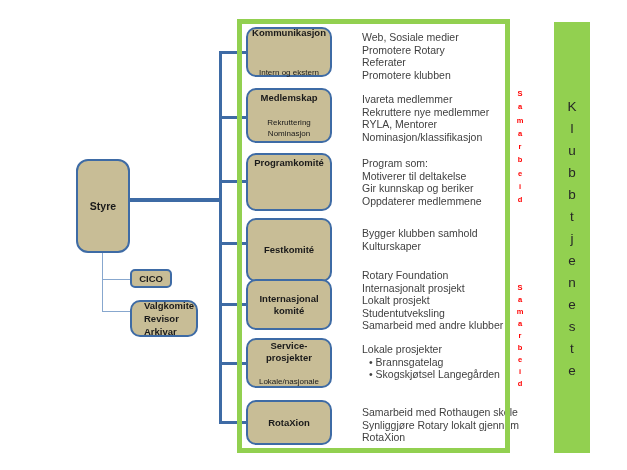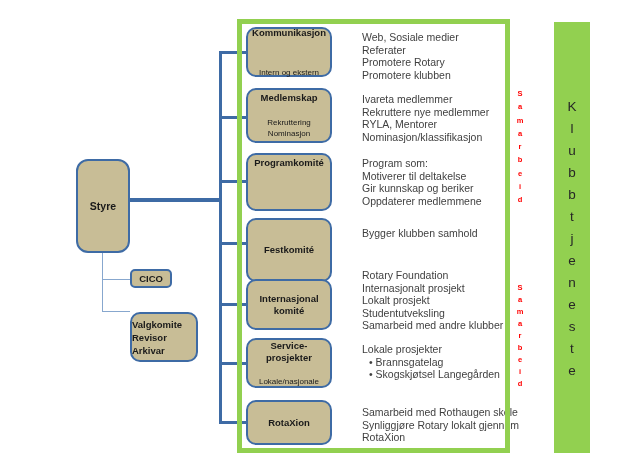--- a/index.html
+++ b/index.html
@@ -52,23 +52,23 @@
   .tanbox{
     background:var(--box-fill);border:2px solid var(--box-border);
     box-sizing:border-box;z-index:5;
     display:flex;flex-direction:column;align-items:center;justify-content:center;
     color:var(--title);text-align:center;
   }
   .styre-box{left:76px;top:159px;width:54px;height:94px;border-radius:12px;
     font-weight:bold;font-size:10.5px;border-width:2.5px;}
   .cico-box{left:130px;top:269px;width:42px;height:19px;border-radius:5px;
     font-weight:bold;font-size:9.5px;}
-  .valg-box{left:130px;top:312px;width:68px;height:50px;border-radius:10px;
+  .valg-box{left:130px;top:300px;width:68px;height:37px;border-radius:10px;
     font-weight:bold;font-size:9.5px;line-height:13px;
-    align-items:flex-start;padding-left:0;text-align:left;white-space:pre-line;}
+    align-items:flex-start;padding-left:12px;text-align:left;white-space:pre-line;}
   .committee{
     left:246px;width:86px;border-radius:10px;gap:8px;
   }
   .committee .title{
     font-weight:bold;font-size:9.5px;line-height:12px;white-space:pre-line;
   }
   .committee .sub{
     font-size:8px;line-height:11px;white-space:pre-line;margin-top:20px;
   }
   .committee.i1 .sub{margin-top:5px;}
@@ -179,38 +179,39 @@
 prosjekter</div>
       <div class="sub">Lokale/nasjonale</div>
     </div>
     <div class="abs tanbox committee i6" style="top: 400px; height: 45px;">
       <div class="title">RotaXion</div>
     </div>
   </div>
 <div id="descriptions">
     <div class="abs desc" style="top: 31px;">
       <div class="desc-line">Web, Sosiale medier</div>
+      <div class="desc-line">Promotere Rotary</div>
       <div class="desc-line">Referater</div>
-      <div class="desc-line">Promotere Rotary</div>
       <div class="desc-line">Promotere klubben</div>
     </div>
     <div class="abs desc" style="top: 93px;">
       <div class="desc-line">Ivareta medlemmer</div>
       <div class="desc-line">Rekruttere nye medlemmer</div>
       <div class="desc-line">RYLA, Mentorer</div>
       <div class="desc-line">Nominasjon/klassifikasjon</div>
     </div>
     <div class="abs desc" style="top: 157px;">
       <div class="desc-line">Program som:</div>
       <div class="desc-line">Motiverer til deltakelse</div>
       <div class="desc-line">Gir kunnskap og beriker</div>
       <div class="desc-line">Oppdaterer medlemmene</div>
     </div>
     <div class="abs desc" style="top: 227px;">
       <div class="desc-line">Bygger klubben samhold</div>
+      <div class="desc-line">Kulturskaper</div>
     </div>
     <div class="abs desc" style="top: 269px;">
       <div class="desc-line">Rotary Foundation</div>
       <div class="desc-line">Internasjonalt prosjekt</div>
       <div class="desc-line">Lokalt prosjekt</div>
       <div class="desc-line">Studentutveksling</div>
       <div class="desc-line">Samarbeid med andre klubber</div>
     </div>
     <div class="abs desc" style="top: 343px;">
       <div class="desc-line">Lokale prosjekter</div>

